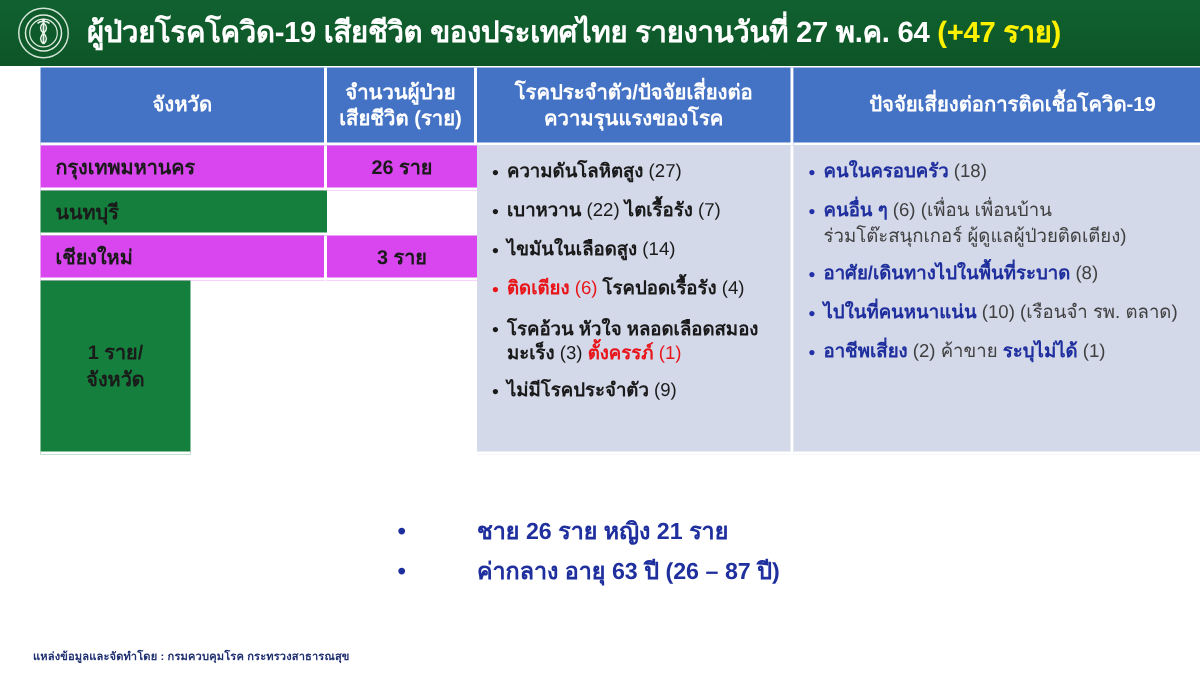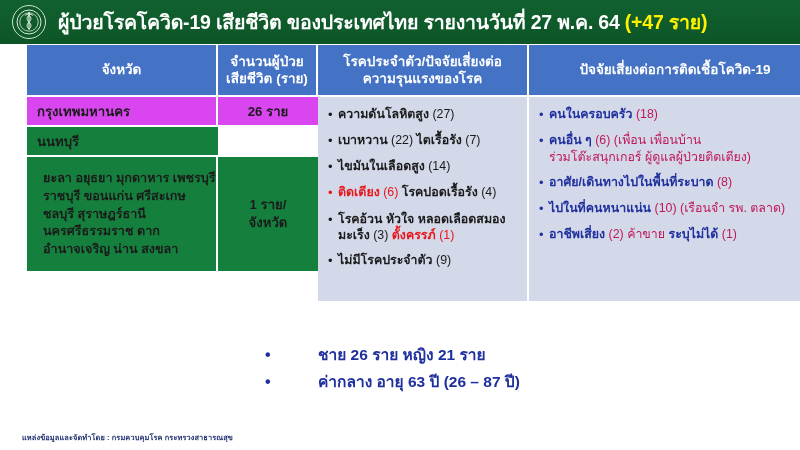--- a/index.html
+++ b/index.html
@@ -160,21 +160,21 @@
   }
   .bullet-text { flex: 1 1 auto; }
 
   .col3 .bullet-dot { color: #1a1a1a; }
   .col3 .bullet-text { color: #1a1a1a; font-weight: bold; }
   .col3 .red, .col3 .bullet-dot.red { color: #e8161a; }
   .col3 .num { font-weight: normal; }
 
   .col4 .bullet-dot { color: #2231a8; }
   .col4 .bullet-text { color: #1f2f9e; font-weight: bold; }
-  .col4 .num { font-weight: normal; color: #be185d; }
+  .col4 .num { font-weight: normal; color: #404040; }
 
   
   .summary {
     position: absolute;
     left: 265px; top: 346px;
     width: 400px;
   }
   .sum-item {
     display: flex;
     align-items: flex-start;
@@ -246,31 +246,26 @@
 
         <div class="trow">
           <div class="cell c1 bcell prov-single">กรุงเทพมหานคร</div>
           <div class="cell c2 bcell center prov-single">26 ราย</div>
         </div>
 
         <div class="trow">
           <div class="cell c1 bcell alt prov-single">นนทบุรี</div>
         </div>
 
-
         <div class="trow">
-          <div class="cell c1 bcell alt prov-multi">
-            <div class="prov-lines">
-              <div>ยะลา อยุธยา มุกดาหาร เพชรบุรี</div>
-              <div>ราชบุรี ขอนแก่น ศรีสะเกษ</div>
-              <div>ชลบุรี สุราษฎร์ธานี</div>
-              <div>นครศรีธรรมราช ตาก</div>
-              <div>อำนาจเจริญ น่าน สงขลา</div>
-            </div>
-          </div>
+          <div class="cell c1 bcell prov-single">เชียงใหม่</div>
+          <div class="cell c2 bcell center prov-single">3 ราย</div>
+        </div>
+
+        <div class="trow">
           <div class="cell c2 bcell alt center count-multi prov-multi">
             <span>1 ราย/</span>
             <span>จังหวัด</span>
           </div>
         </div>
 
       </div>
 
       <div class="cell c3 tall col3" id="col3">
           <div class="bullet-item">

